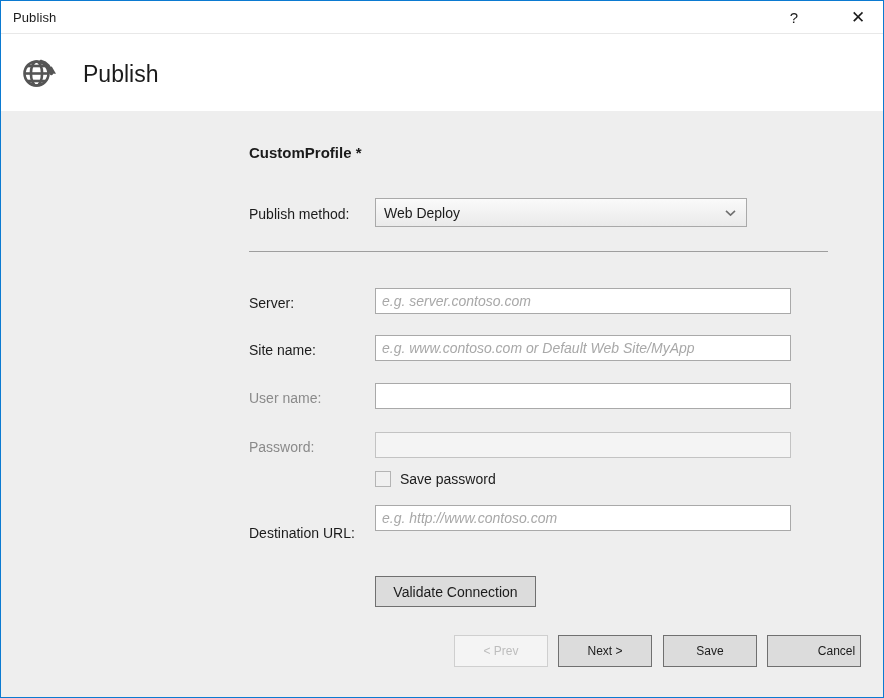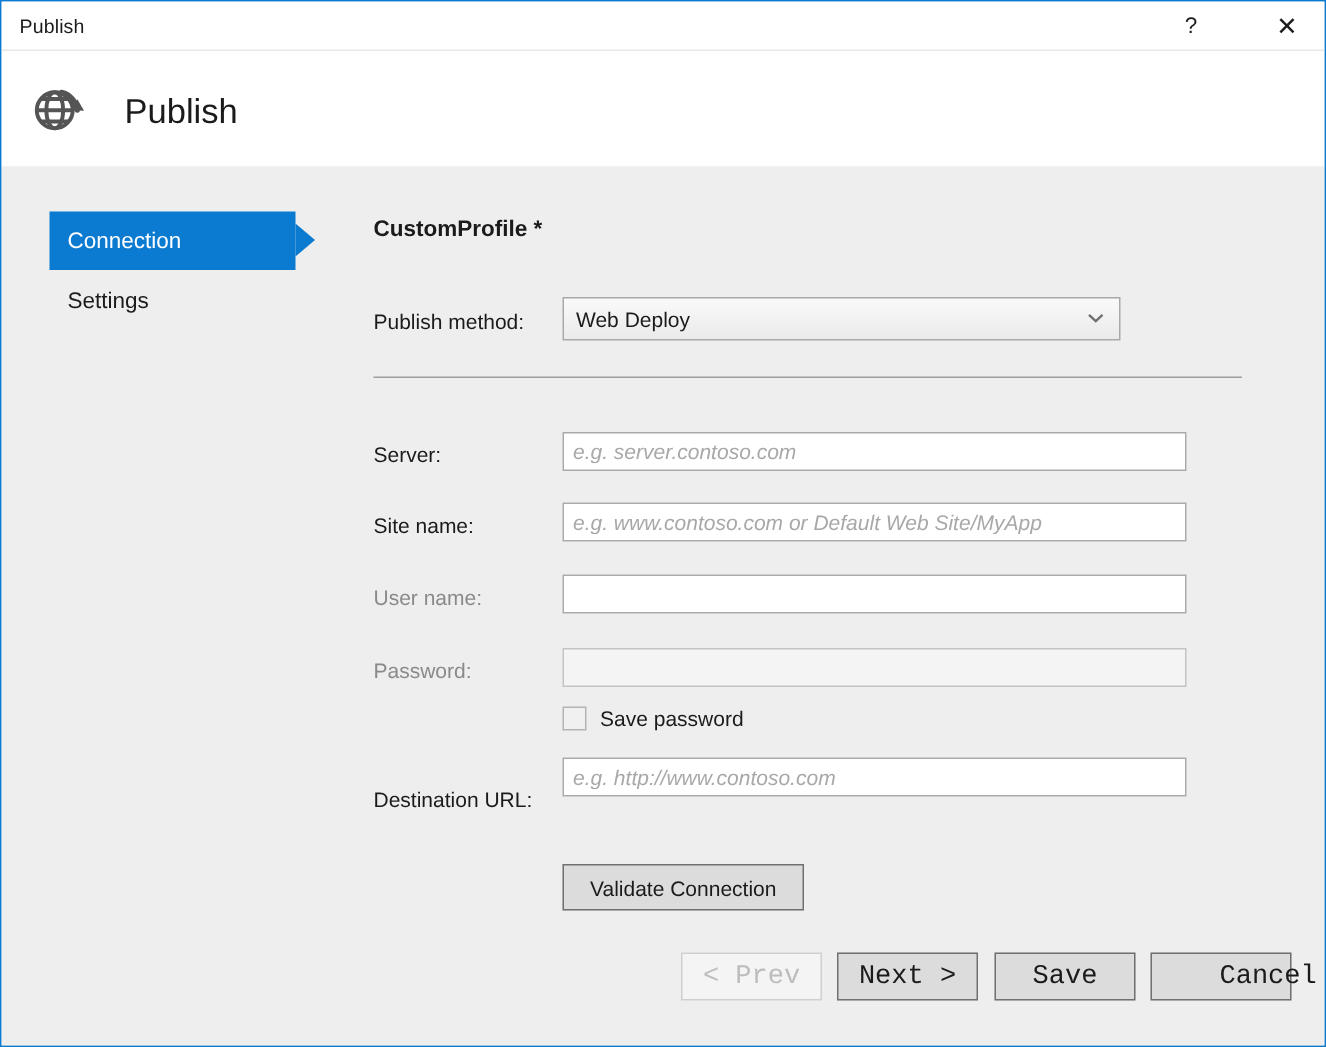--- a/index.html
+++ b/index.html
@@ -244,22 +244,22 @@
     width: 882px;
     height: 78px;
   }
   .dialog-btn {
     position: absolute;
     top: 16px;
     width: 94px;
     height: 32px;
     background: #dcdcdc;
     border: 1px solid #707070;
-    font-family: Liberation Mono, monospace;
-    font-size: 18px;
+    font-family: Liberation Sans, sans-serif;
+    font-size: 12px;
     color: #1b1b1b;
     cursor: default;
   }
   .dialog-btn.disabled {
     background: #f4f4f4;
     border-color: #cfcfcf;
     color: #bdbdbd;
   }
   #btn-prev   { left: 453px; }
   #btn-next   { left: 557px; }
@@ -289,28 +289,20 @@
         </g>
         <path d="M24 10.5 A13.5 13.5 0 0 1 34.5 22.5" fill="none" stroke="#555555" stroke-width="3.4" stroke-linecap="round"></path>
         <path d="M30 22.5 L34.6 15.2 L39 22.8 Z" fill="#555555"></path>
       </svg>
     </span>
     <span id="header-title">Publish</span>
   </div>
 
   <div id="body">
 
-    <div id="sidebar">
-      <button class="nav-item selected" id="nav-connection">
-        <span>Connection</span>
-      </button>
-      <button class="nav-item" id="nav-settings">
-        <span>Settings</span>
-      </button>
-    </div>
 
     <div id="content">
 
       <div id="profile-title">CustomProfile *</div>
 
       <label class="field-label" style="left:18px; top:95px;">Publish method:</label>
       <div id="publish-method-select">
         <span>Web Deploy</span>
         <span id="publish-chevron">
           <svg width="11" height="7" viewBox="0 0 11 7">

